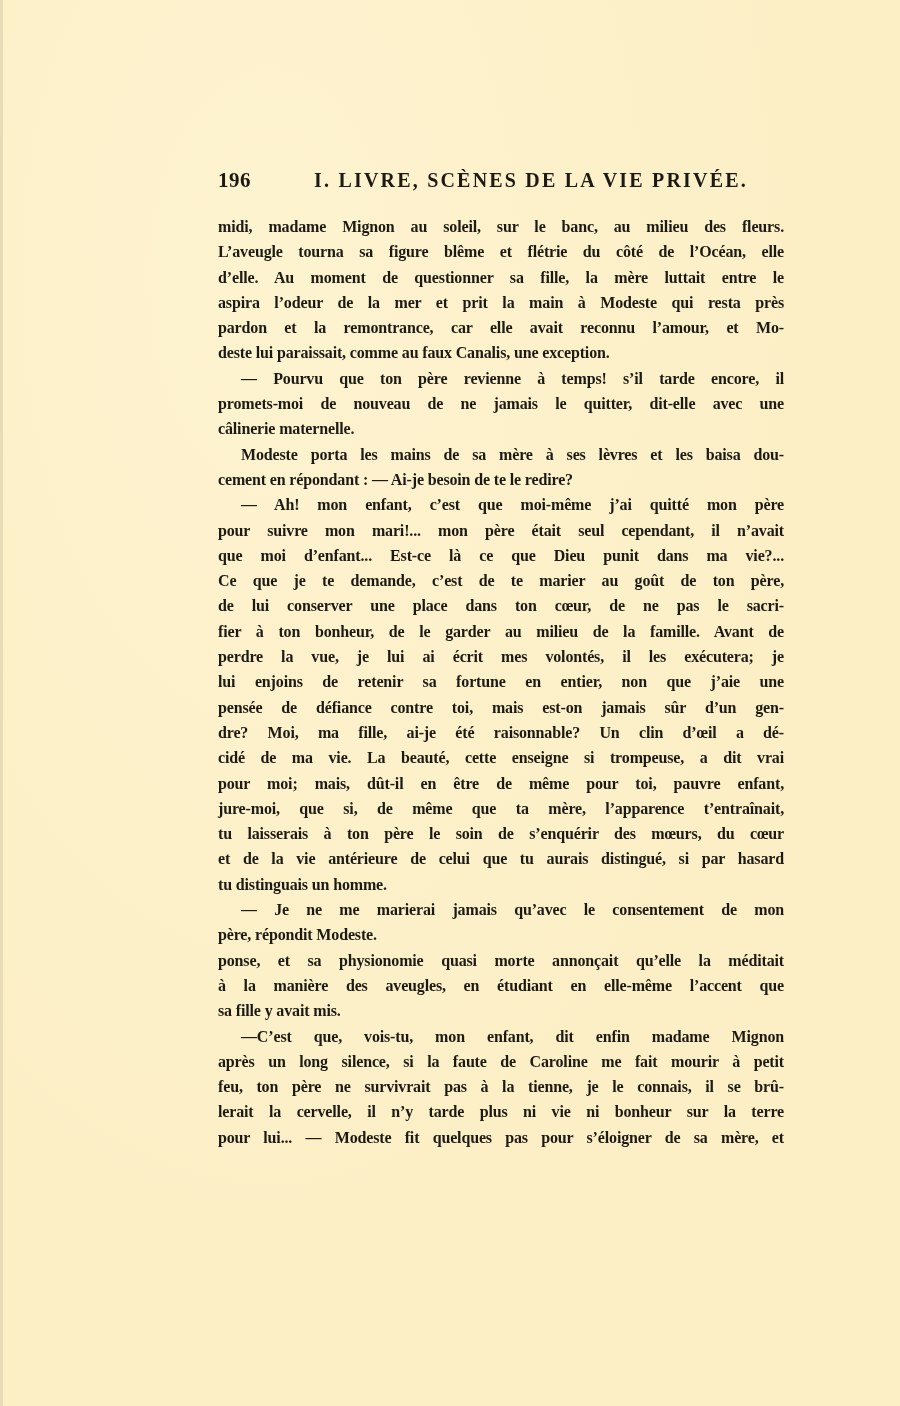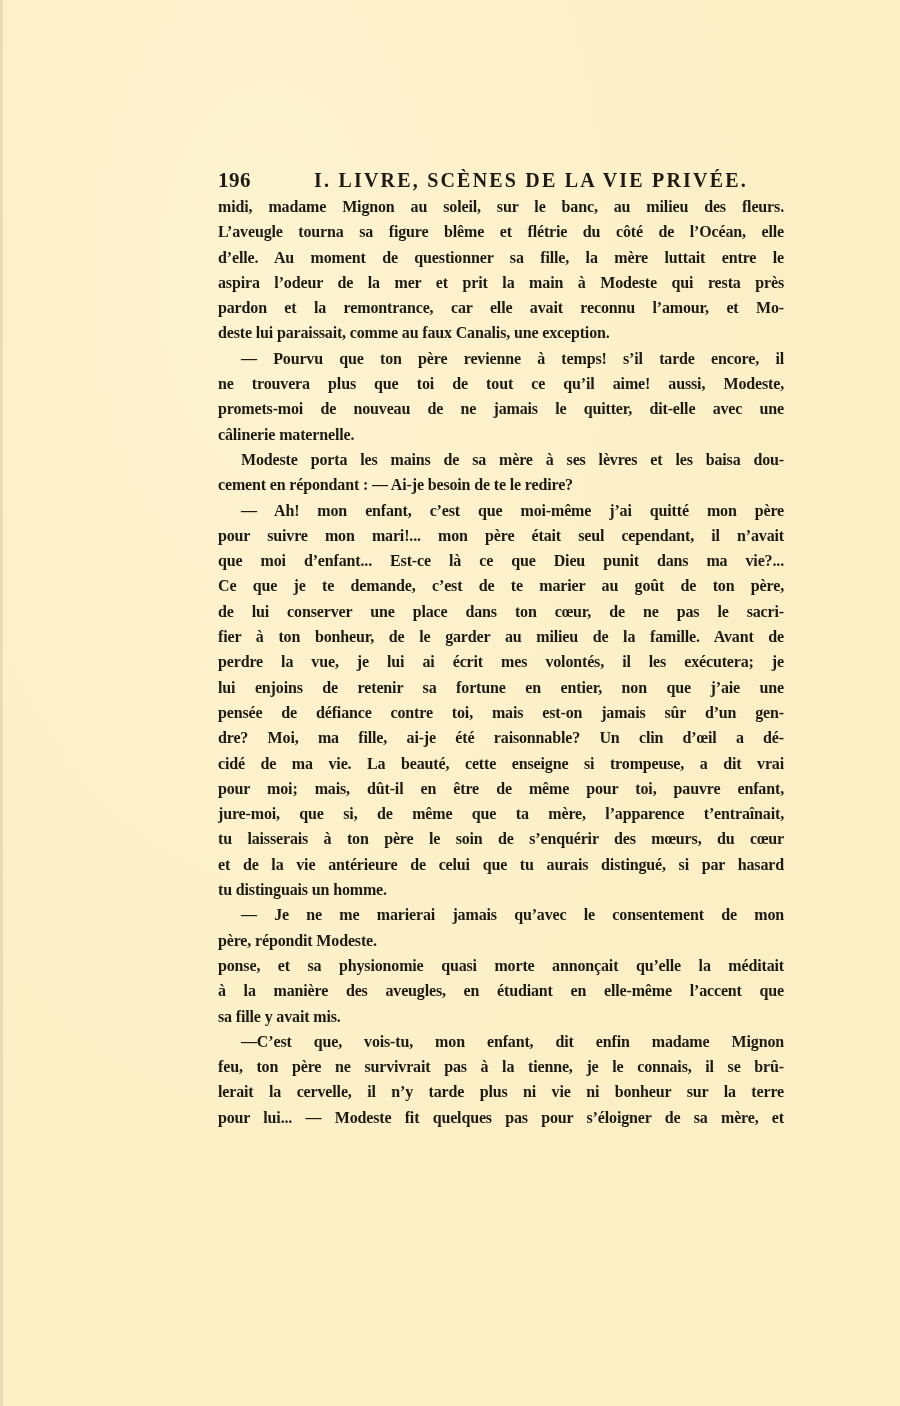--- a/index.html
+++ b/index.html
@@ -32,21 +32,21 @@
       left: 218px;
       top: 168px;
       width: 566px;
       font-family: "Liberation Serif", "DejaVu Serif", serif;
       color: #1d1a14;
     }
     .running-head {
       display: flex;
       align-items: baseline;
       height: 26px;
-      margin-bottom: 0;
+      margin-bottom: 20px;
     }
     .page-number {
       font-size: 21px;
       font-weight: bold;
       letter-spacing: 0.5px;
       width: 96px;
     }
     .head-title {
       font-size: 20px;
       font-weight: bold;
@@ -86,21 +86,20 @@
     </div>
 
     <div id="body-lines">
         <div class="line">midi, madame Mignon au soleil, sur le banc, au milieu des fleurs.</div>
         <div class="line">L’aveugle tourna sa figure blême et flétrie du côté de l’Océan, elle</div>
         <div class="line">d’elle. Au moment de questionner sa fille, la mère luttait entre le</div>
         <div class="line">aspira l’odeur de la mer et prit la main à Modeste qui resta près</div>
         <div class="line">pardon et la remontrance, car elle avait reconnu l’amour, et Mo-</div>
         <div class="line last">deste lui paraissait, comme au faux Canalis, une exception.</div>
         <div class="line indent">— Pourvu que ton père revienne à temps! s’il tarde encore, il</div>
-        <div class="line">ne trouvera plus que toi de tout ce qu’il aime! aussi, Modeste,</div>
         <div class="line">promets-moi de nouveau de ne jamais le quitter, dit-elle avec une</div>
         <div class="line last">câlinerie maternelle.</div>
         <div class="line indent">Modeste porta les mains de sa mère à ses lèvres et les baisa dou-</div>
         <div class="line last">cement en répondant : — Ai-je besoin de te le redire?</div>
         <div class="line indent">— Ah! mon enfant, c’est que moi-même j’ai quitté mon père</div>
         <div class="line">pour suivre mon mari!... mon père était seul cependant, il n’avait</div>
         <div class="line">que moi d’enfant... Est-ce là ce que Dieu punit dans ma vie?...</div>
         <div class="line">Ce que je te demande, c’est de te marier au goût de ton père,</div>
         <div class="line">de lui conserver une place dans ton cœur, de ne pas le sacri-</div>
         <div class="line">fier à ton bonheur, de le garder au milieu de la famille. Avant de</div>
@@ -113,18 +112,19 @@
         <div class="line">jure-moi, que si, de même que ta mère, l’apparence t’entraînait,</div>
         <div class="line">tu laisserais à ton père le soin de s’enquérir des mœurs, du cœur</div>
         <div class="line">et de la vie antérieure de celui que tu aurais distingué, si par hasard</div>
         <div class="line last">tu distinguais un homme.</div>
         <div class="line indent">— Je ne me marierai jamais qu’avec le consentement de mon</div>
         <div class="line last">père, répondit Modeste.</div>
         <div class="line">ponse, et sa physionomie quasi morte annonçait qu’elle la méditait</div>
         <div class="line">à la manière des aveugles, en étudiant en elle-même l’accent que</div>
         <div class="line last">sa fille y avait mis.</div>
         <div class="line indent">—C’est que, vois-tu, mon enfant, dit enfin madame Mignon</div>
+        <div class="line">après un long silence, si la faute de Caroline me fait mourir à petit</div>
         <div class="line">feu, ton père ne survivrait pas à la tienne, je le connais, il se brû-</div>
         <div class="line">lerait la cervelle, il n’y tarde plus ni vie ni bonheur sur la terre</div>
         <div class="line">pour lui... — Modeste fit quelques pas pour s’éloigner de sa mère, et</div>
       </div>
   </div>
 </div>
 
 </body></html>

